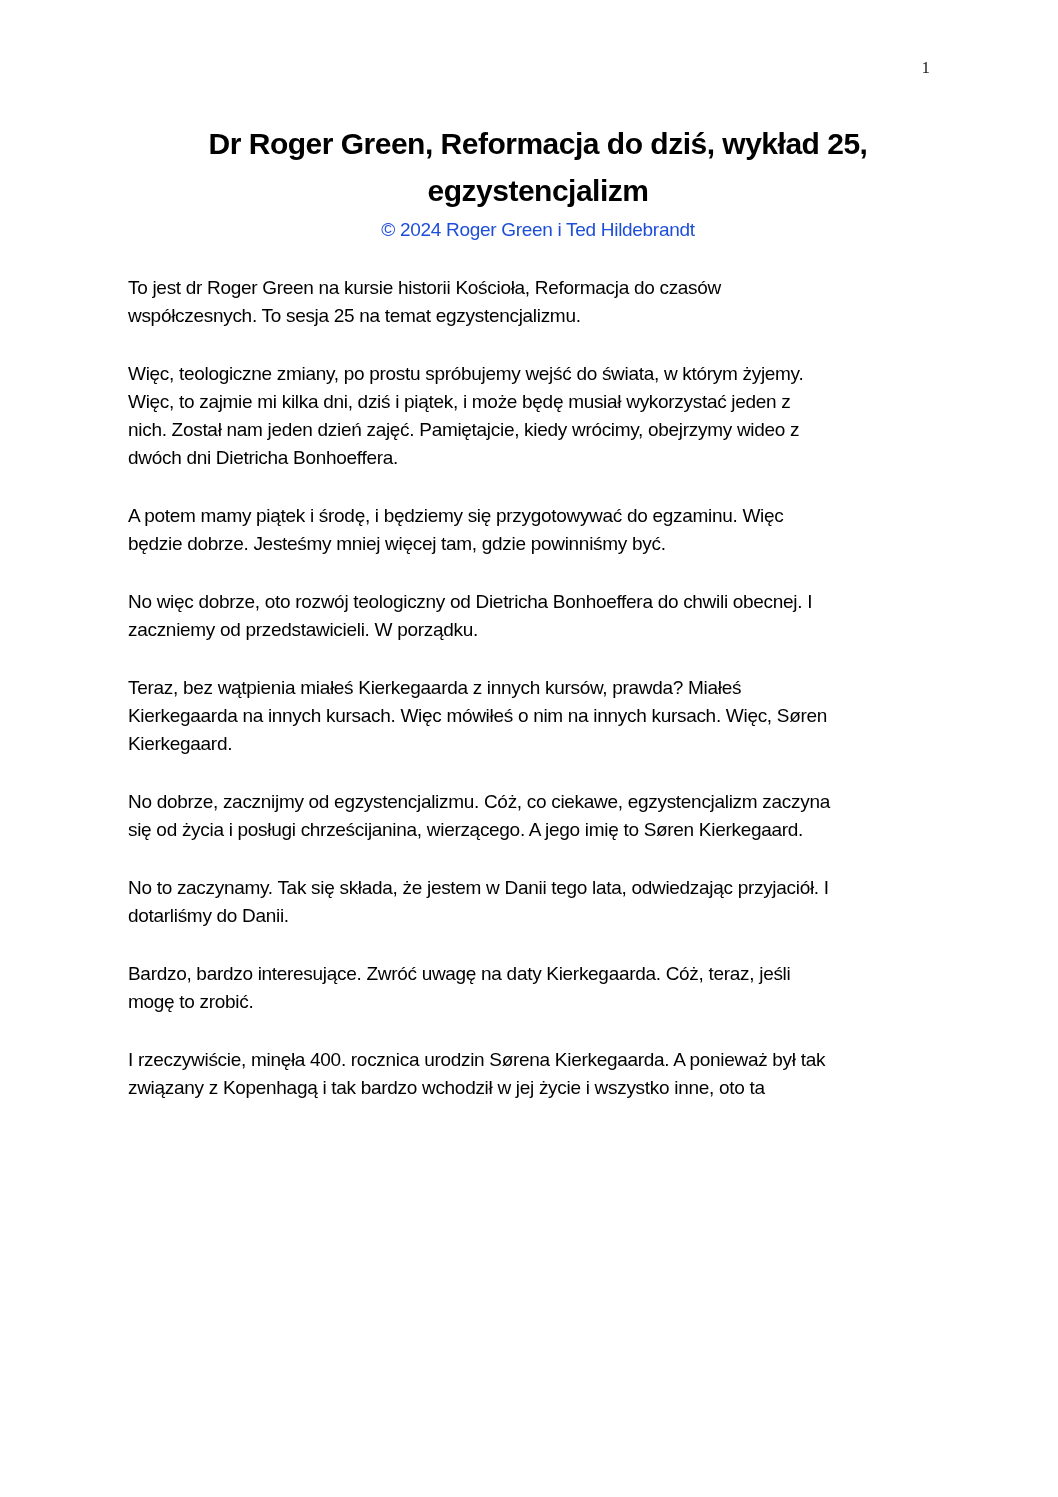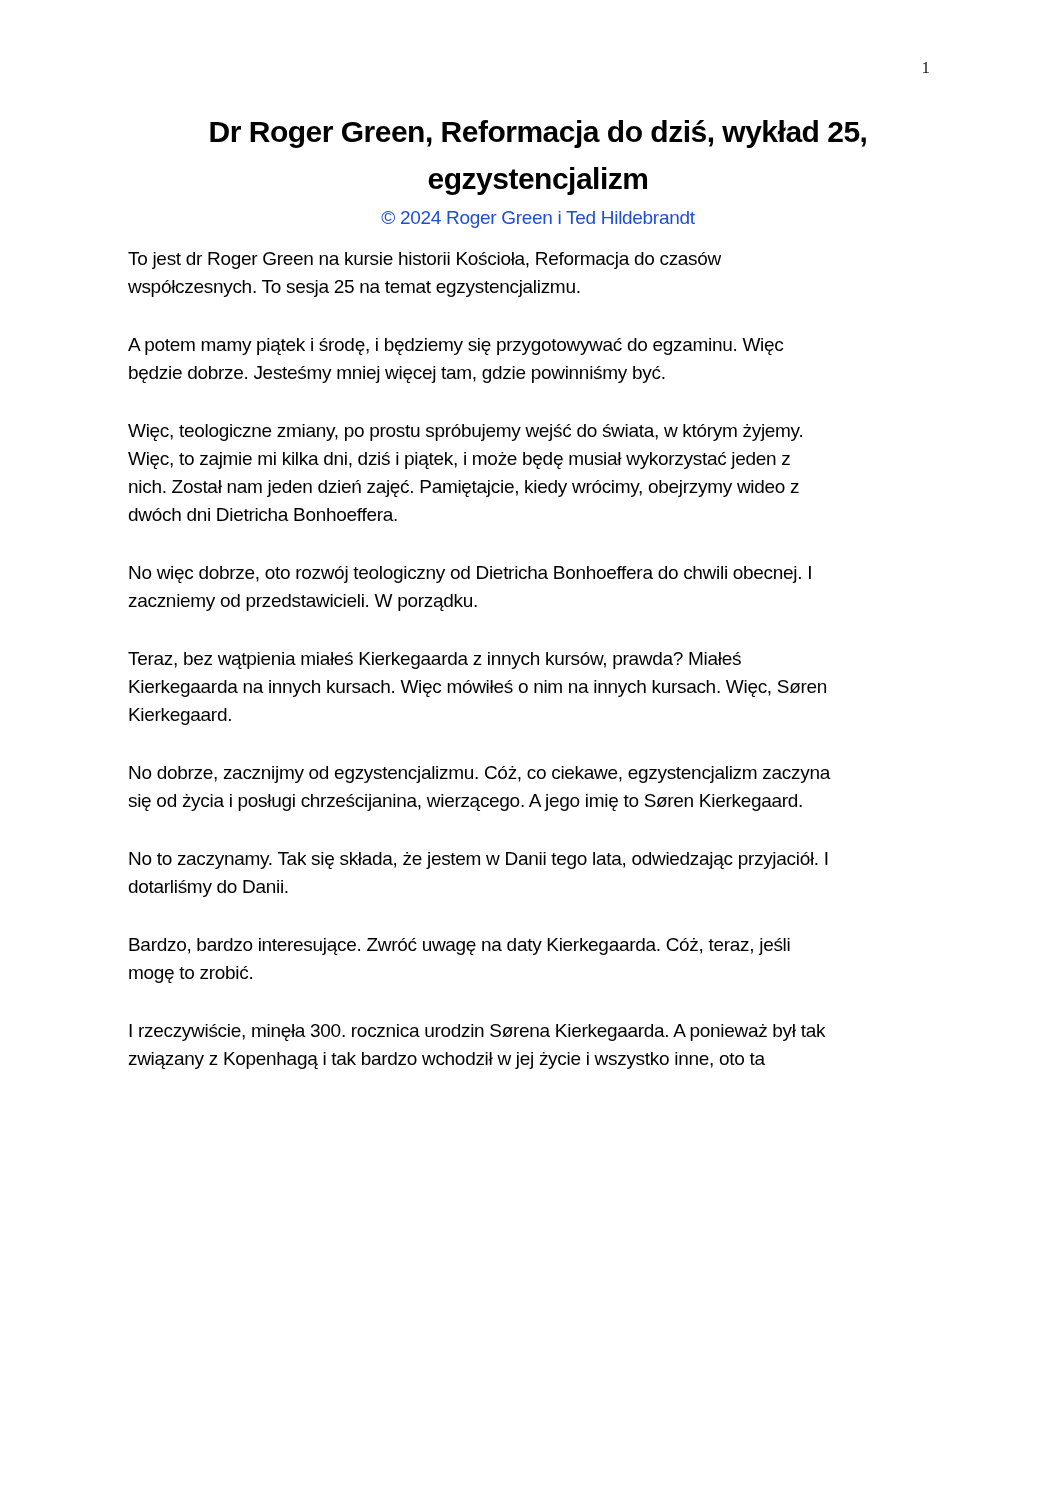--- a/index.html
+++ b/index.html
@@ -20,21 +20,21 @@
     position: absolute;
     top: 58px;
     right: 128px;
     font-family: "Liberation Serif", serif;
     font-size: 17px;
     color: #1a1a1a;
   }
   .content {
     position: absolute;
     left: 128px;
-    top: 108px;
+    top: 120px;
     width: 820px;
   }
   .doc-title {
     margin: 0;
     text-align: center;
     font-size: 30px;
     font-weight: 700;
     line-height: 47px;
     letter-spacing: -0.5px;
     white-space: pre-line;
@@ -42,21 +42,21 @@
   }
   .copyright {
     margin: 4px 0 0 0;
     text-align: center;
     font-size: 19px;
     line-height: 24px;
     letter-spacing: -0.3px;
     color: #1d4ed8;
   }
   .paragraphs {
-    margin-top: 15px;
+    margin-top: 32px;
   }
   .paragraphs p {
     margin: 0 0 30px 0;
     font-size: 19px;
     line-height: 28px;
     letter-spacing: -0.3px;
     white-space: pre-line;
     color: #000000;
   }
 </style>
@@ -68,34 +68,34 @@
 
   <div class="content">
     <h1 class="doc-title">Dr Roger Green, Reformacja do dziś, wykład 25,
 egzystencjalizm</h1>
 
     <div class="copyright">© 2024 Roger Green i Ted Hildebrandt</div>
 
     <div class="paragraphs">
       <p>To jest dr Roger Green na kursie historii Kościoła, Reformacja do czasów
 współczesnych. To sesja 25 na temat egzystencjalizmu.</p>
-        <p>A potem mamy piątek i środę, i będziemy się przygotowywać do egzaminu. Więc
-będzie dobrze. Jesteśmy mniej więcej tam, gdzie powinniśmy być.</p>
         <p>Więc, teologiczne zmiany, po prostu spróbujemy wejść do świata, w którym żyjemy.
 Więc, to zajmie mi kilka dni, dziś i piątek, i może będę musiał wykorzystać jeden z
 nich. Został nam jeden dzień zajęć. Pamiętajcie, kiedy wrócimy, obejrzymy wideo z
 dwóch dni Dietricha Bonhoeffera.</p>
+        <p>A potem mamy piątek i środę, i będziemy się przygotowywać do egzaminu. Więc
+będzie dobrze. Jesteśmy mniej więcej tam, gdzie powinniśmy być.</p>
         <p>No więc dobrze, oto rozwój teologiczny od Dietricha Bonhoeffera do chwili obecnej. I
 zaczniemy od przedstawicieli. W porządku.</p>
         <p>Teraz, bez wątpienia miałeś Kierkegaarda z innych kursów, prawda? Miałeś
 Kierkegaarda na innych kursach. Więc mówiłeś o nim na innych kursach. Więc, Søren
 Kierkegaard.</p>
         <p>No dobrze, zacznijmy od egzystencjalizmu. Cóż, co ciekawe, egzystencjalizm zaczyna
 się od życia i posługi chrześcijanina, wierzącego. A jego imię to Søren Kierkegaard.</p>
         <p>No to zaczynamy. Tak się składa, że jestem w Danii tego lata, odwiedzając przyjaciół. I
 dotarliśmy do Danii.</p>
         <p>Bardzo, bardzo interesujące. Zwróć uwagę na daty Kierkegaarda. Cóż, teraz, jeśli
 mogę to zrobić.</p>
-        <p>I rzeczywiście, minęła 300. rocznica urodzin Sørena Kierkegaarda. A ponieważ był tak
+        <p>I rzeczywiście, minęła 400. rocznica urodzin Sørena Kierkegaarda. A ponieważ był tak
 związany z Kopenhagą i tak bardzo wchodził w jej życie i wszystko inne, oto ta</p>
     </div>
   </div>
 </div>
 
 </body></html>

